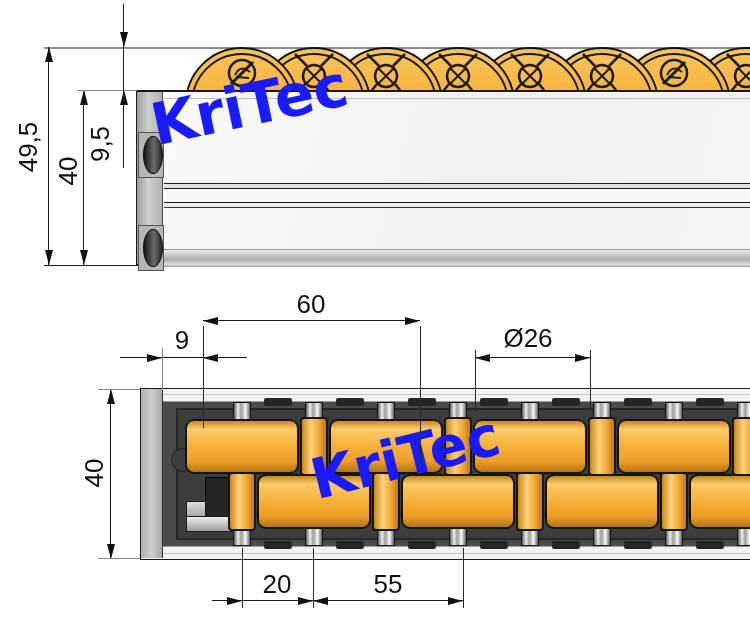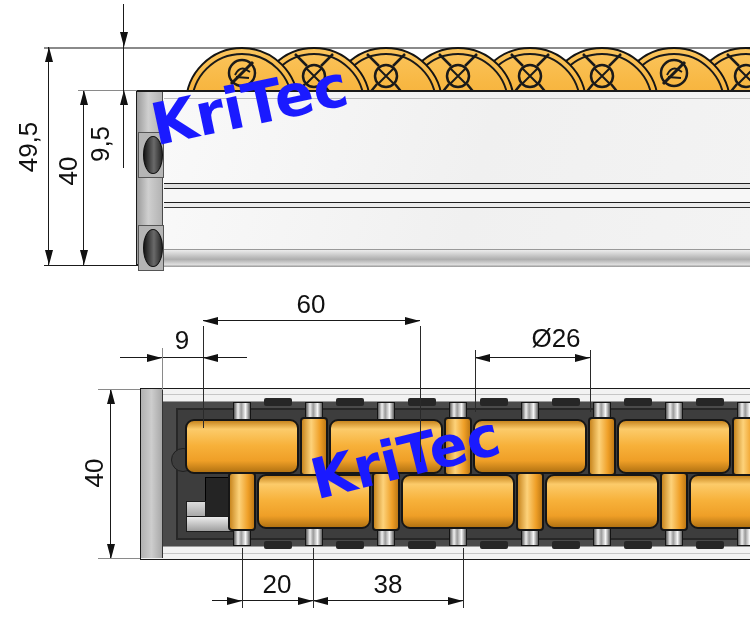--- a/index.html
+++ b/index.html
@@ -240,31 +240,31 @@
 
   <div class="dline" style="left:120px;top:357px;width:127px;height:1px;z-index:50;"></div>
   <div class="ar aR" style="left:147px;top:353.5px;z-index:50;"></div>
   <div class="ar aL" style="left:203px;top:353.5px;z-index:50;"></div>
   <div class="dimlab" style="left:152px;top:327px;width:60px;z-index:50;">9</div>
   <div class="eline" style="left:162px;top:348px;width:1px;height:42px;z-index:50;"></div>
 
   <div class="dline" style="left:475px;top:357px;width:115px;height:1px;z-index:50;"></div>
   <div class="ar aL" style="left:475px;top:353.5px;z-index:50;"></div>
   <div class="ar aR" style="left:575px;top:353.5px;z-index:50;"></div>
-  <div class="dimlab" style="left:516px;top:325px;width:80px;z-index:50;">Ø26</div>
+  <div class="dimlab" style="left:488px;top:325px;width:80px;z-index:50;">Ø26</div>
   <div class="dline" style="left:475px;top:350px;width:1px;height:62px;z-index:50;background:#2a2a2a;"></div>
   <div class="dline" style="left:590px;top:350px;width:1px;height:62px;z-index:50;background:#2a2a2a;"></div>
 
   <div class="dline" style="left:212px;top:600px;width:251px;height:1px;z-index:50;"></div>
   <div class="ar aR" style="left:227px;top:596.5px;z-index:50;"></div>
   <div class="ar aR" style="left:298px;top:596.5px;z-index:50;"></div>
   <div class="dimlab" style="left:247px;top:571px;width:60px;z-index:50;">20</div>
   <div class="ar aL" style="left:313px;top:596.5px;z-index:50;"></div>
   <div class="ar aR" style="left:448px;top:596.5px;z-index:50;"></div>
-  <div class="dimlab" style="left:358px;top:571px;width:60px;z-index:50;">38</div>
+  <div class="dimlab" style="left:358px;top:571px;width:60px;z-index:50;">55</div>
   <div class="dline" style="left:242px;top:548px;width:1px;height:60px;z-index:50;background:#2a2a2a;"></div>
   <div class="dline" style="left:313px;top:548px;width:1px;height:60px;z-index:50;background:#2a2a2a;"></div>
   <div class="dline" style="left:463px;top:548px;width:1px;height:60px;z-index:50;background:#2a2a2a;"></div>
 
   <div class="dline" style="left:110px;top:389px;width:1px;height:170px;z-index:50;"></div>
   <div class="ar aU" style="left:106.5px;top:389px;z-index:50;"></div>
   <div class="ar aD" style="left:106.5px;top:544px;z-index:50;"></div>
   <div class="dimlab rot" style="left:64px;top:460px;width:60px;z-index:50;">40</div>
   <div class="eline" style="left:98px;top:388.5px;width:42px;height:1px;z-index:50;"></div>
   <div class="eline" style="left:98px;top:558px;width:42px;height:1px;z-index:50;"></div>

